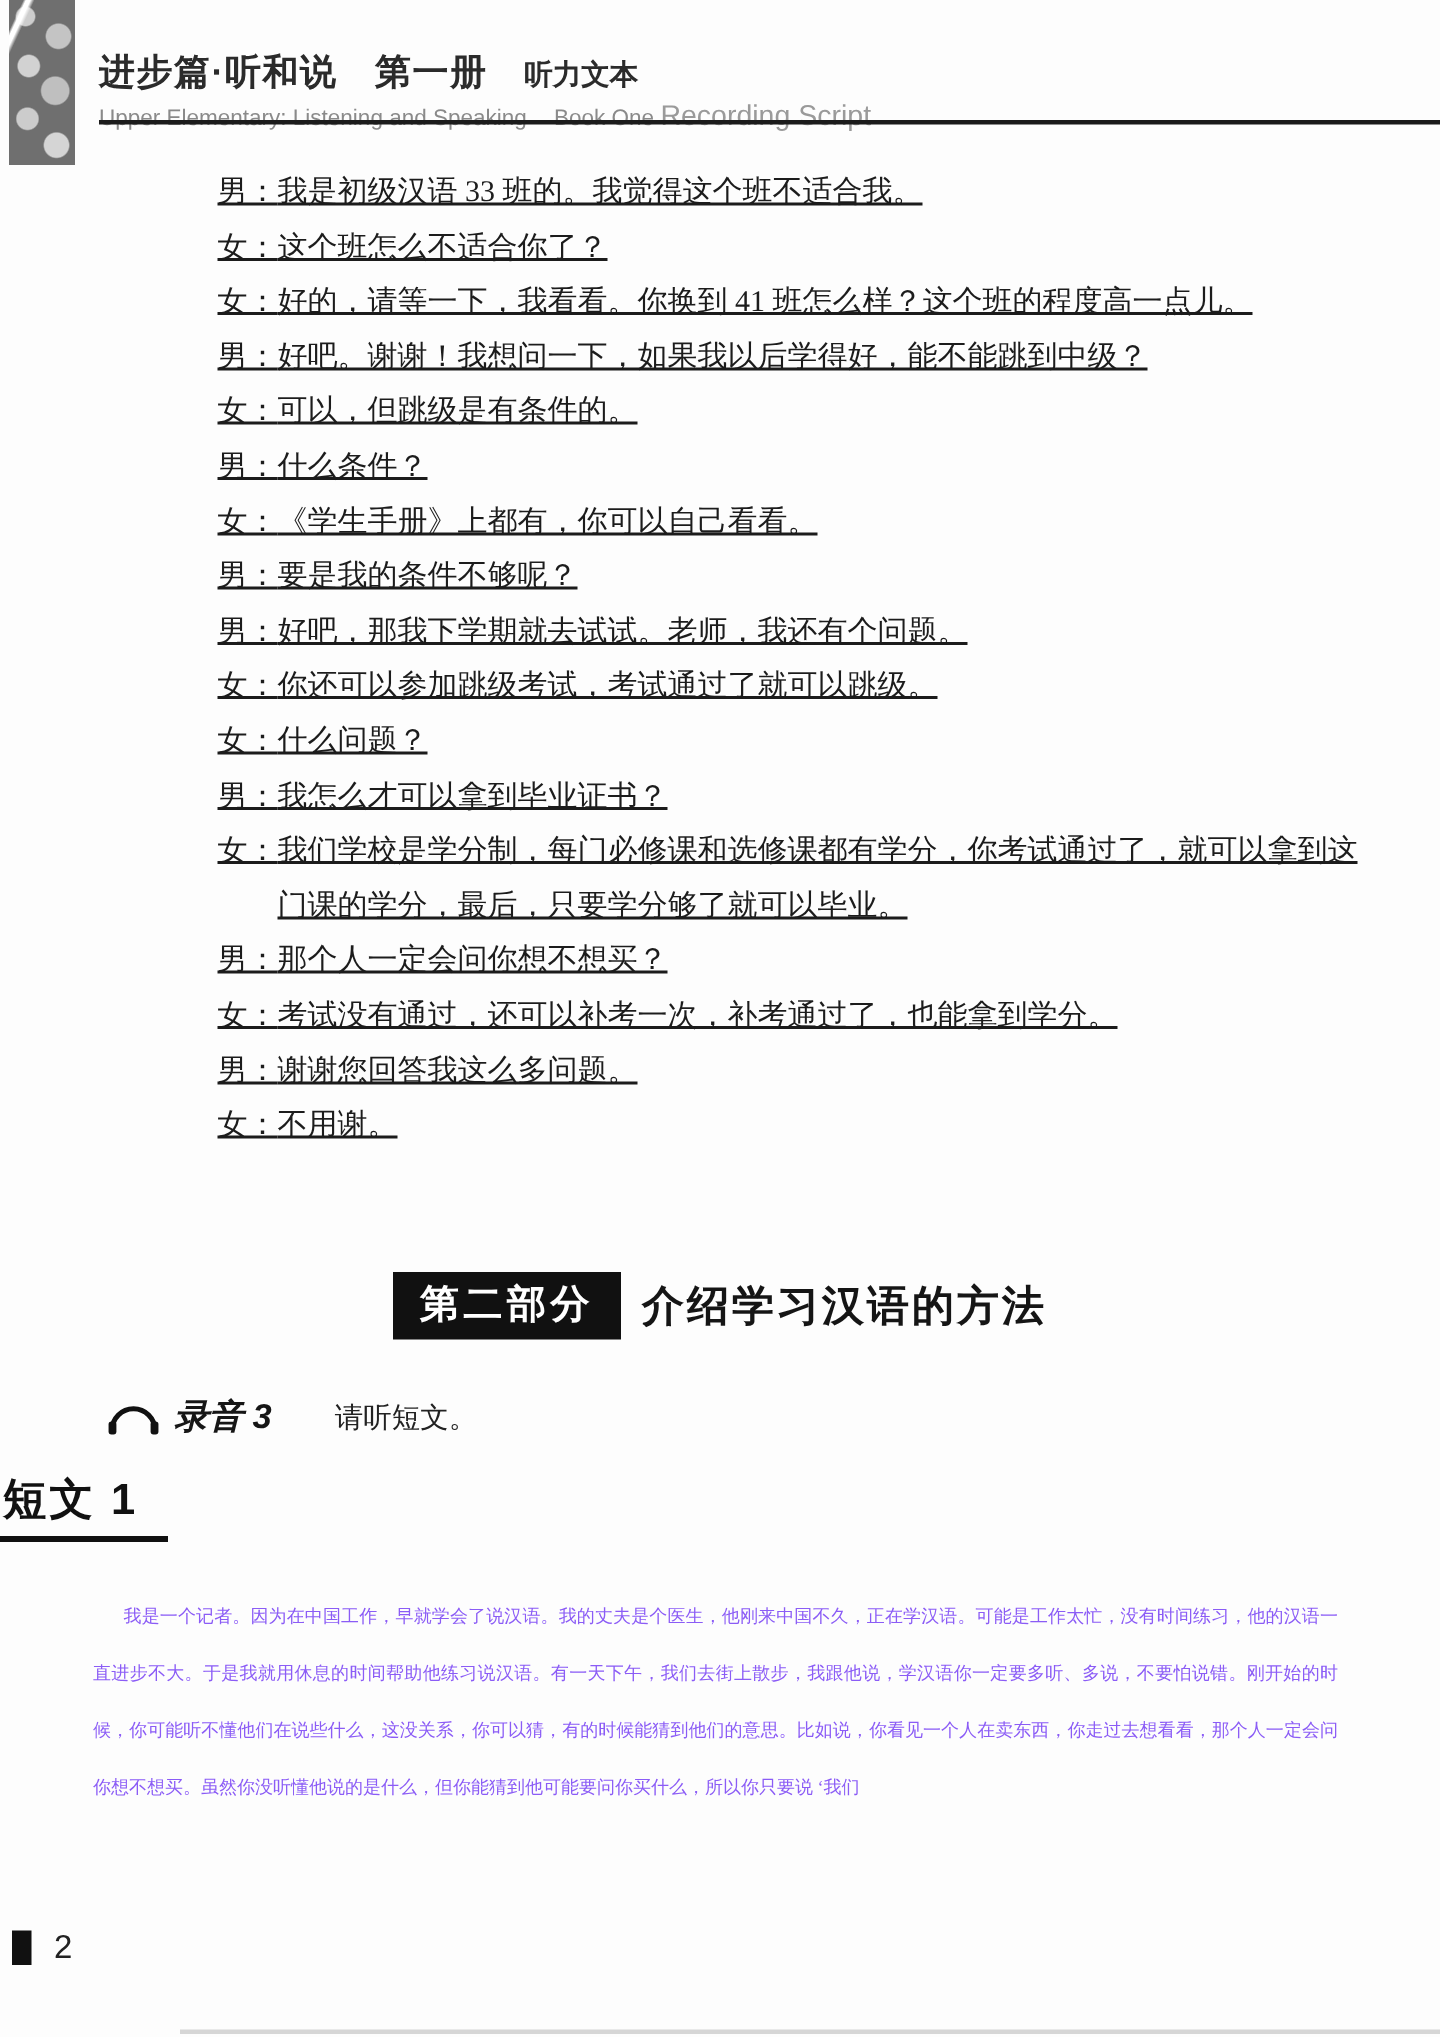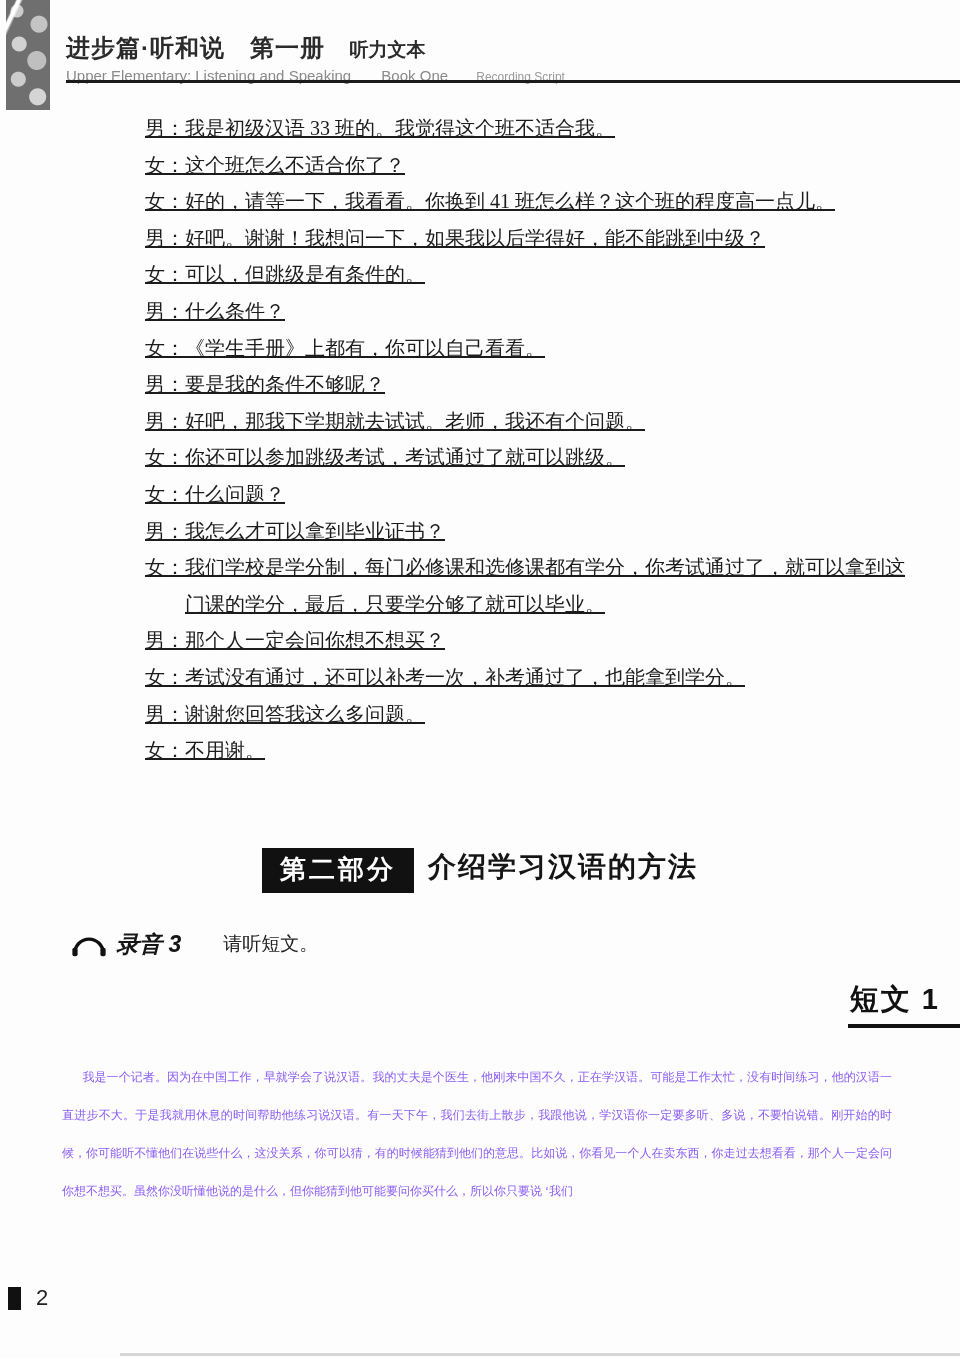--- a/index.html
+++ b/index.html
@@ -28,38 +28,38 @@
       radial-gradient(circle at 28% 72%, #cccccc 0 7px, rgba(0,0,0,0) 8px),
       radial-gradient(circle at 72% 88%, #d5d5d5 0 8px, rgba(0,0,0,0) 9px);
   }
 
   
   .header { position: absolute; left: 66px; top: 32px; width: 894px; }
   .title-row { font-family: "Liberation Sans", "DejaVu Sans", sans-serif; font-weight: bold; color: #2b2b2b; }
   .title-cn { font-size: 24px; letter-spacing: 1px; }
   .title-cn-small { font-size: 19px; margin-left: 20px; font-weight: bold; }
   .subtitle-row { margin-top: 3px; font-family: "Liberation Sans", "DejaVu Sans", sans-serif; color: #8a8a8a; font-size: 15px; }
-  .book-en { margin-left: 26px; }
-  .script-en { margin-left: 24px; font-size: 12px; color: #9a9a9a; }
+  .book-en { margin-left: 14px; }
+  .script-en { font-size: 19px; color: #9a9a9a; }
   .header-rule { position: absolute; left: 66px; top: 80px; width: 894px; height: 3px; background: #1b1b1b; }
 
   
   .dialogue {
     position: absolute;
     left: 145px; top: 110px;
     width: 770px;
     font-size: 20px;
     line-height: 36.6px;
   }
   .dlg-line { padding-left: 40px; text-indent: -40px; text-decoration: underline; }
 
   
   .section-header {
     position: absolute; top: 848px; left: 0; width: 960px;
-    display: flex; justify-content: center; gap: 14px;
+    display: flex; justify-content: center; align-items: center; gap: 14px;
     font-family: "Liberation Sans", "DejaVu Sans", sans-serif; font-weight: bold;
   }
   .section-badge {
     background: #111111; color: #ffffff;
     font-size: 26px; letter-spacing: 3px;
     padding: 4px 18px 6px 18px;
   }
   .section-title { font-size: 28px; color: #151515; letter-spacing: 2px; }
 
   
@@ -71,21 +71,21 @@
   .recording-label {
     margin-left: 8px;
     font-family: "Liberation Sans", "DejaVu Sans", sans-serif;
     font-weight: bold; font-style: italic; font-size: 23px; color: #161616;
   }
   .recording-instruction { margin-left: 42px; font-size: 19px; color: #222; text-align: center; }
 
   
   .passage-title-row {
     position: absolute; top: 980px; left: 0; width: 960px;
-    display: flex; justify-content: flex-end; align-items: baseline; gap: 16px;
+    display: flex; justify-content: space-between; align-items: baseline; gap: 16px;
     font-family: "Liberation Sans", "DejaVu Sans", sans-serif; font-weight: bold;
   }
   .passage-label {
     font-size: 29px; color: #111;
     border-bottom: 4px solid #111;
     padding: 0 20px 4px 2px;
     letter-spacing: 2px;
   }
   .passage-title { font-size: 29px; color: #111; letter-spacing: 2px; }
 

